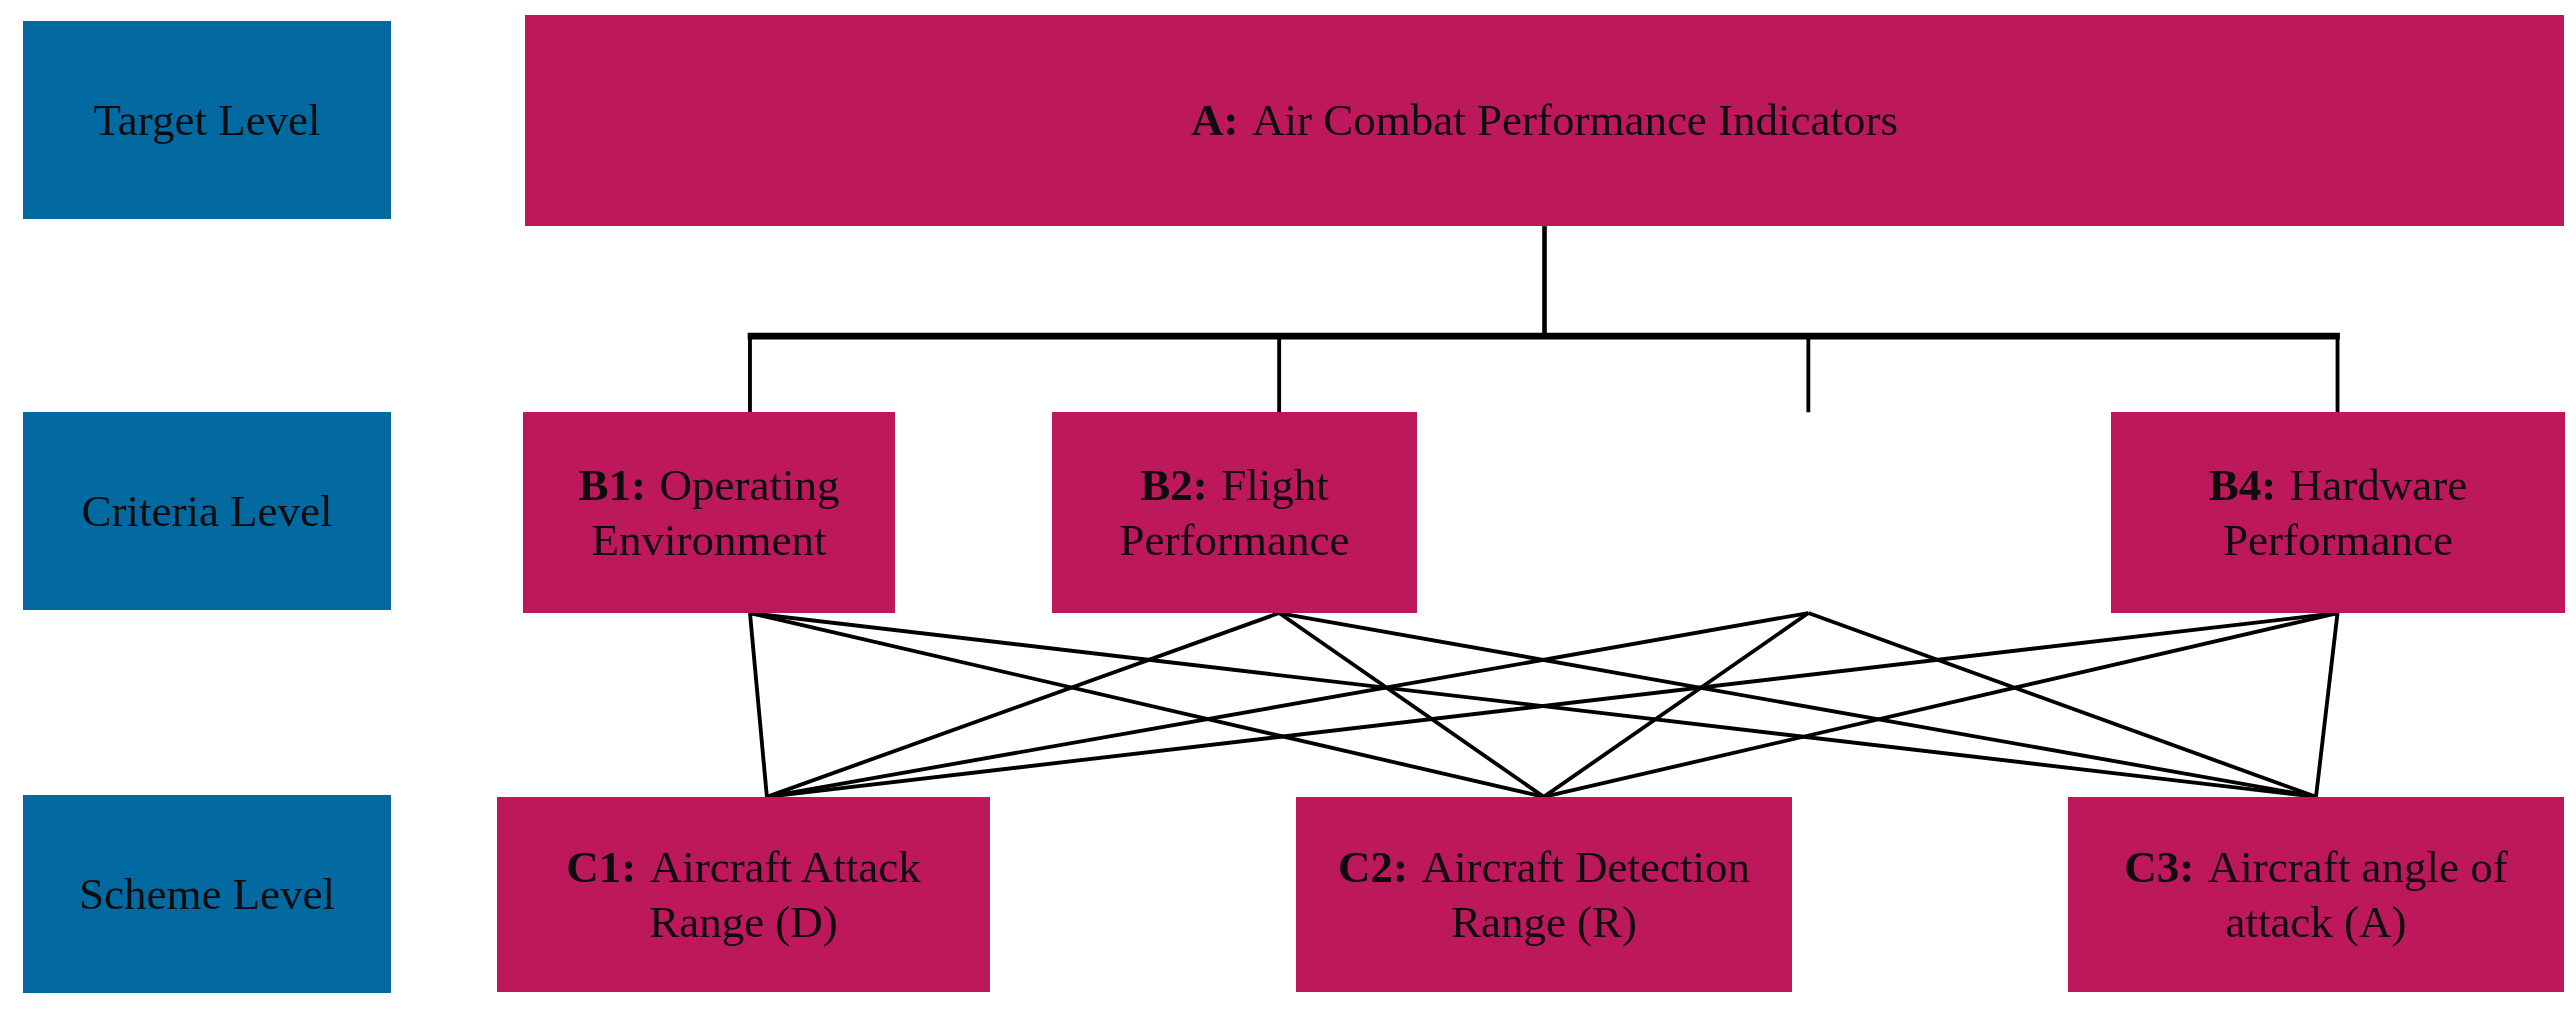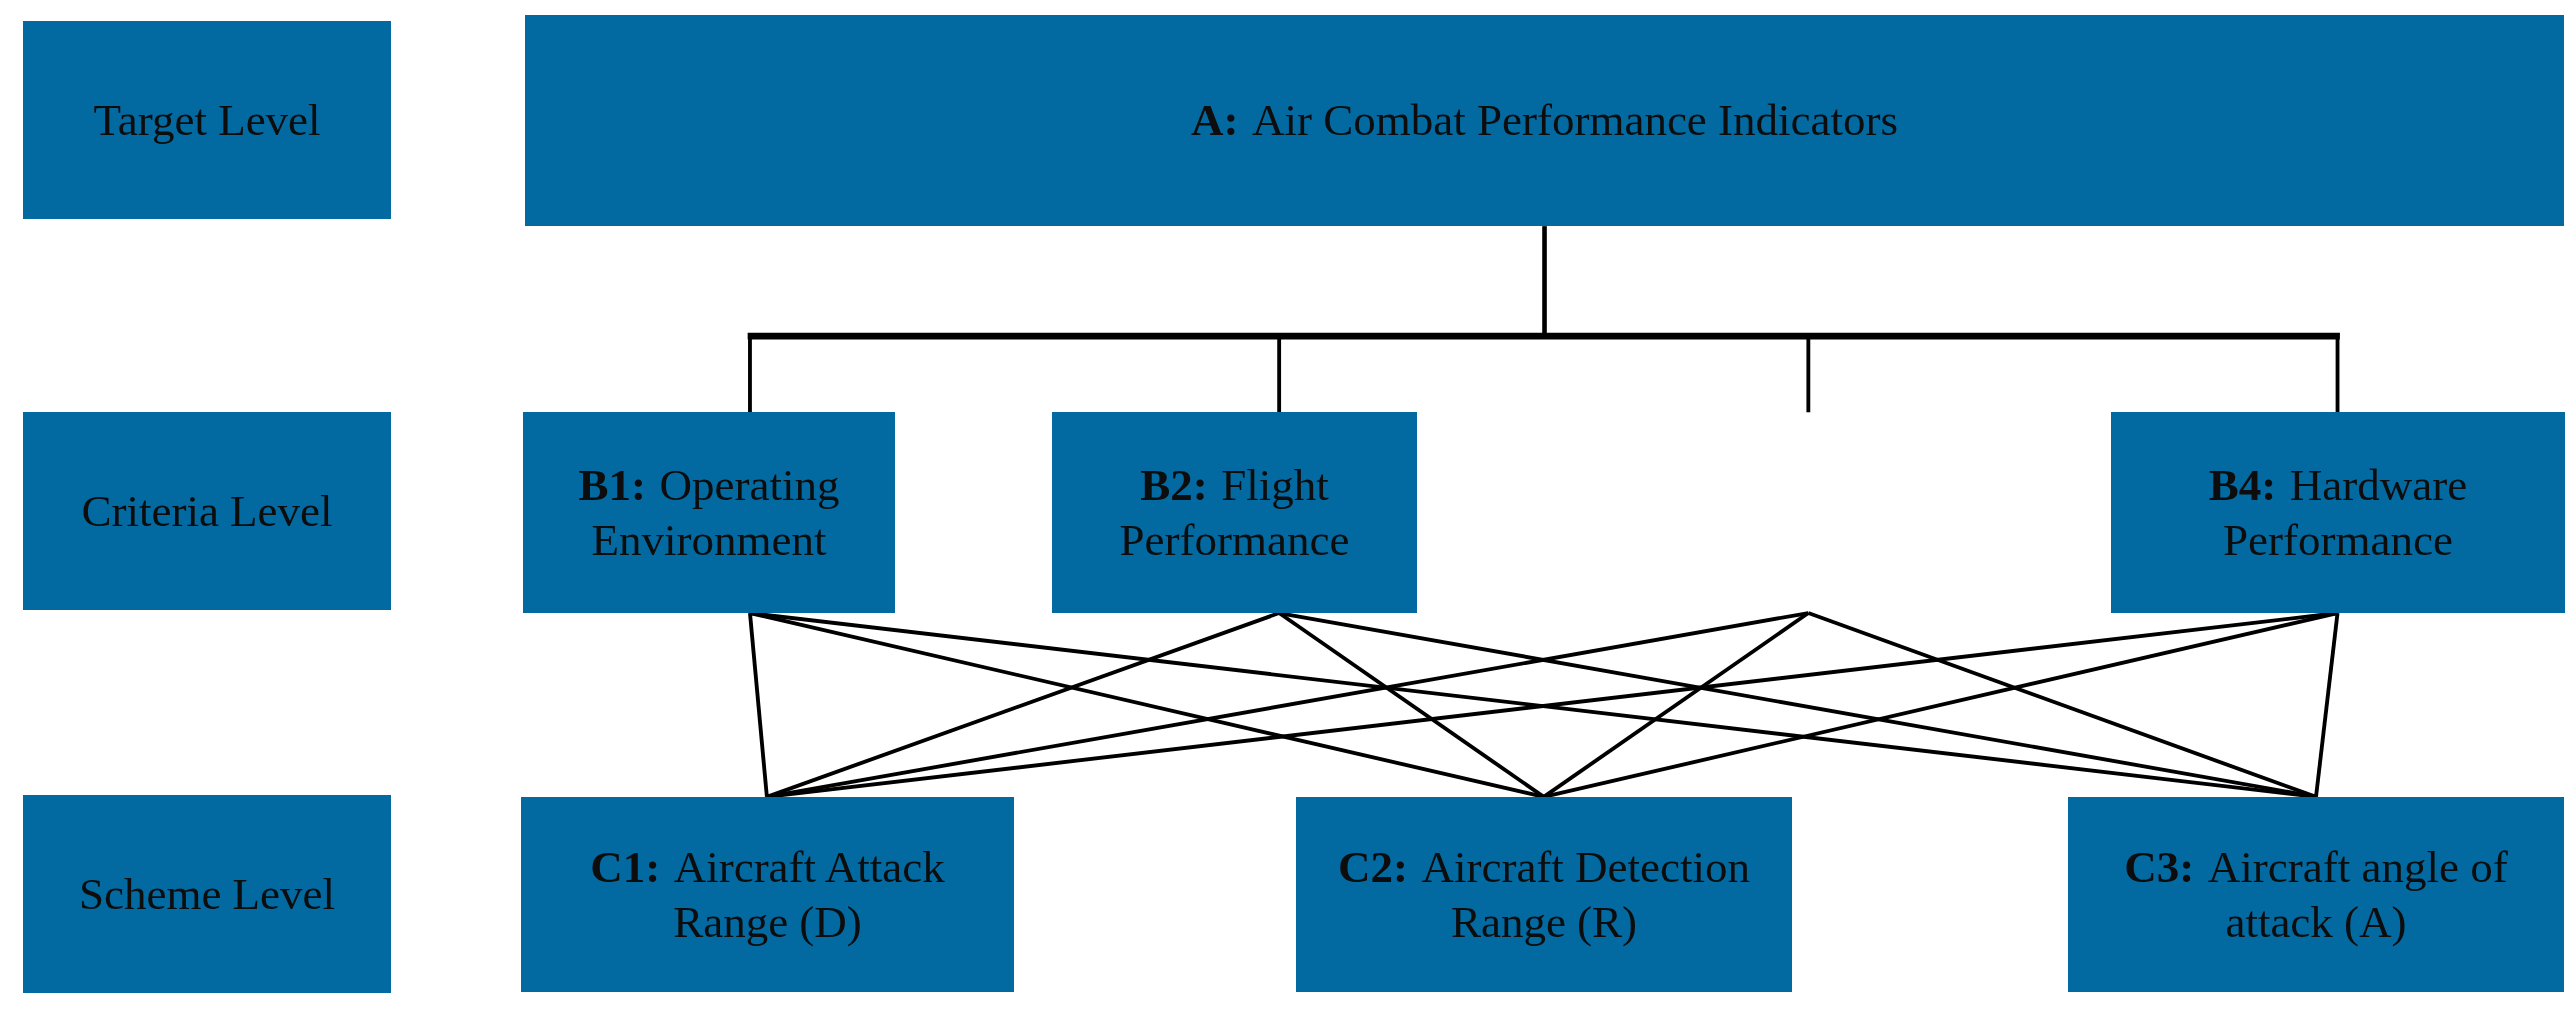--- a/index.html
+++ b/index.html
@@ -15,21 +15,21 @@
     position:absolute;
     display:flex;
     align-items:center;
     justify-content:center;
     text-align:center;
     font-size:45px;
     line-height:1.22;
     box-sizing:border-box;
   }
   .orange{background:#0369a1;}
-  .green{background:#0369a1;}
+  .green{background:#be185d;}
   .b{font-weight:bold;margin-right:0.30em;}
   #edges{position:absolute;left:0;top:0;}
   #edges line{stroke:#000000;}
   .node .txt{width:100%;}
 </style>
 </head>
 <body>
 
 <div id="canvas">
 
@@ -81,21 +81,21 @@
     <div class="txt">
       <span class="b">B2:</span><span>Flight Performance</span>
     </div>
   </div>
   <div class="box green node" style="left:2111px;top:412px;width:454px;height:201px;padding:0 54px">
     <div class="txt">
       <span class="b">B4:</span><span>Hardware Performance</span>
     </div>
   </div>
 
-  <div class="box green node" style="left:521px;top:797px;width:493px;height:195px;padding:0 10px">
+  <div class="box green node" style="left:497px;top:797px;width:493px;height:195px;padding:0 10px">
     <div class="txt">
       <span class="b">C1:</span><span>Aircraft Attack Range (D)</span>
     </div>
   </div>
   <div class="box green node" style="left:1296px;top:797px;width:496px;height:195px;padding:12px 27px">
     <div class="txt">
       <span class="b">C2:</span><span>Aircraft Detection Range (R)</span>
     </div>
   </div>
   <div class="box green node" style="left:2068px;top:797px;width:496px;height:195px;padding:0 37px">

